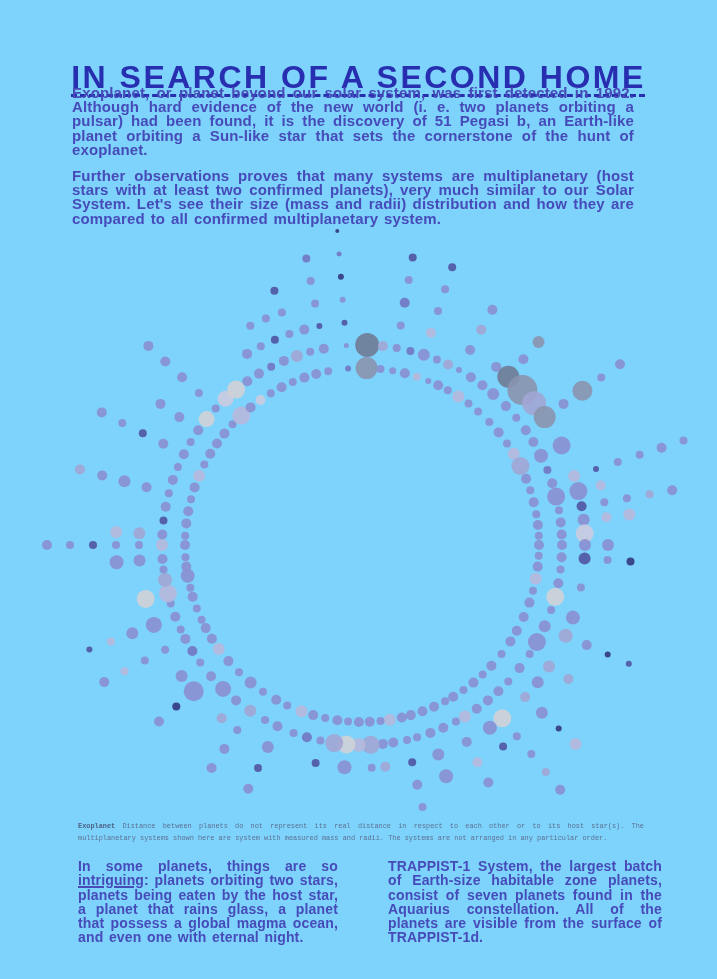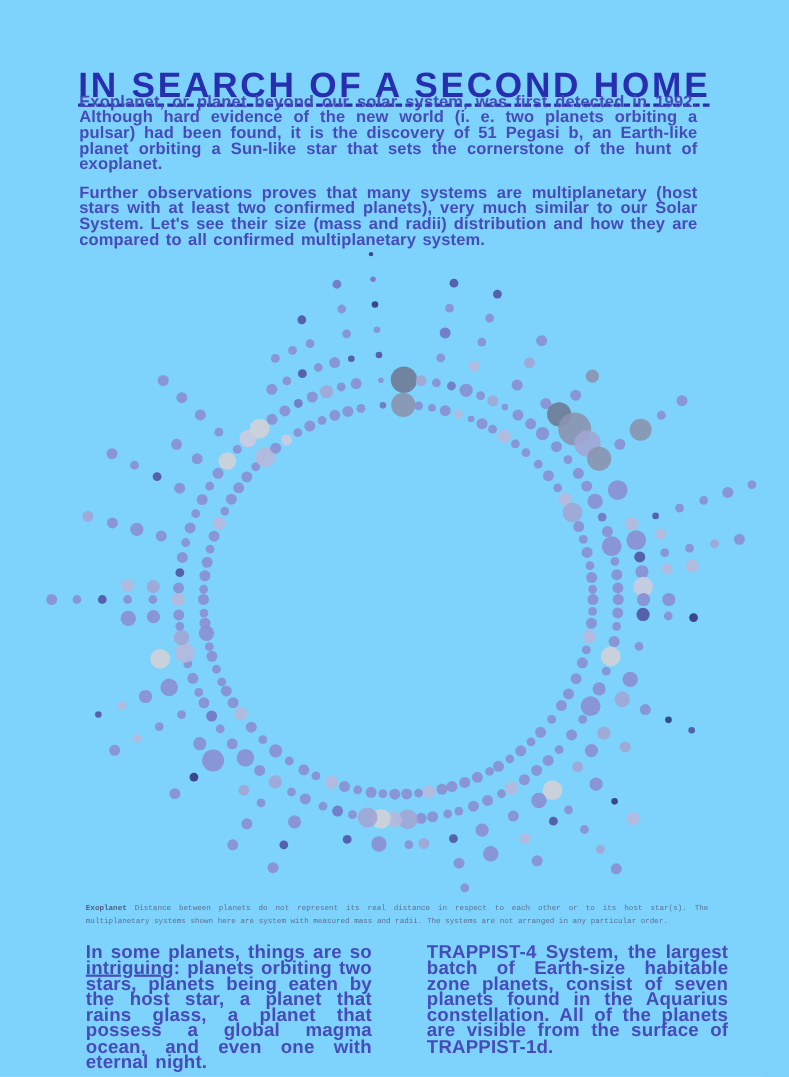--- a/index.html
+++ b/index.html
@@ -38,21 +38,21 @@
   .disclaimer{
     position:absolute;left:78px;top:820px;width:566px;
     font-family:"Liberation Mono","DejaVu Sans Mono",monospace;
     font-size:6.9px;line-height:12px;letter-spacing:0px;
     color:#5d7090;text-align:justify;
   }
   .disclaimer b{font-weight:bold;color:#4d6184;}
   .footer-col{
     position:absolute;top:859px;
     color:#464bb9;font-weight:bold;
-    font-size:17px;line-height:14.3px;
+    font-size:14px;line-height:14.3px;
     text-align:justify;letter-spacing:0.15px;word-spacing:1.5px;
   }
   .footer-left{left:78px;width:260px;}
   .footer-right{left:388px;width:274px;}
   .hl-underline{text-decoration:underline;text-decoration-thickness:1.5px;}
   .hl-bold{font-weight:bold;}
 </style>
 </head>
 <body>
 
@@ -383,15 +383,15 @@
         <circle cx="316.2" cy="149.0" r="5" fill="#8b8fd0" fill-opacity="0.9"></circle>
         <circle cx="310.2" cy="126.8" r="4" fill="#8b8fd0" fill-opacity="0.9"></circle>
         <circle cx="304.3" cy="104.6" r="5" fill="#8b8fd0" fill-opacity="0.9"></circle>
       </svg>
   </div>
 
   <div class="disclaimer"><b>Exoplanet</b><span> Distance between planets do not represent its real distance in respect to each other or to its host star(s). The multiplanetary systems shown here are system with measured mass and radii. The systems are not arranged in any particular order.</span></div>
 
   <div class="footer-col footer-left"><span>In some planets, things are so </span><span class="hl-bold hl-underline">intriguing</span><span>: planets orbiting two stars, planets being eaten by the host star, a planet that rains glass, a planet that possess a global magma ocean, and even one with eternal night.</span></div>
 
-  <div class="footer-col footer-right"><span class="hl-bold">TRAPPIST-4 System</span><span>, the largest batch of Earth-size habitable zone planets, consist of seven planets found in the Aquarius constellation. All of the planets are visible from the surface of TRAPPIST-1d.</span></div>
+  <div class="footer-col footer-right"><span class="hl-bold">TRAPPIST-1 System</span><span>, the largest batch of Earth-size habitable zone planets, consist of seven planets found in the Aquarius constellation. All of the planets are visible from the surface of TRAPPIST-1d.</span></div>
 
 </div>
 
 </body></html>

